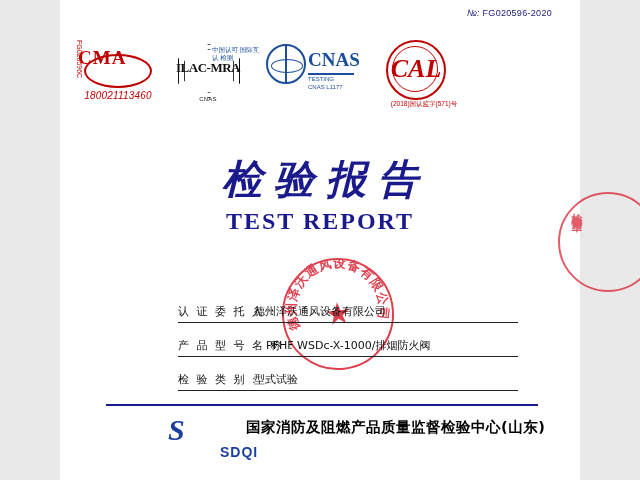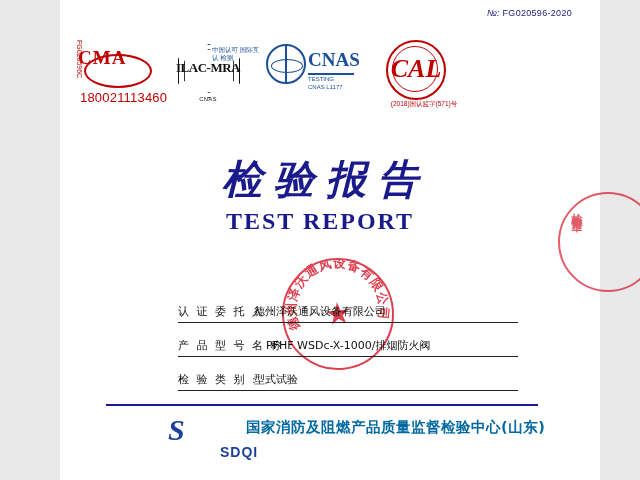--- a/index.html
+++ b/index.html
@@ -5,21 +5,20 @@
   html,body{margin:0;padding:0;}
   body{
     width:640px;height:480px;
     background:#e9e9e9;
     font-family:"Liberation Sans", sans-serif;
     overflow:hidden;
   }
   .page{
     position:absolute;left:60px;top:0;width:520px;height:480px;
     background:#ffffff;
-    padding-left:20px;
   }
   .bleed-left{position:absolute;left:0;top:0;width:60px;height:480px;background:#e9e9e9;}
   .bleed-right{position:absolute;left:580px;top:0;width:60px;height:480px;background:#e9e9e9;}
 
   
   .doc-no{
     position:absolute;right:28px;top:8px;
     font-size:9px;color:#1a1a7a;letter-spacing:.3px;
     white-space:nowrap;
   }
@@ -45,21 +44,21 @@
     font-family:"Liberation Serif", serif;letter-spacing:1px;
   }
   .cma .vert{
     position:absolute;left:-2px;top:-2px;
     font-size:7px;color:#c00000;
     writing-mode:vertical-rl;text-orientation:mixed;
     letter-spacing:0px;height:60px;
   }
   .cma .num{
     position:absolute;left:2px;top:48px;width:76px;
-    font-size:13px;color:#c00000;text-align:center;letter-spacing:.2px;
+    font-size:10px;color:#c00000;text-align:center;letter-spacing:.2px;font-style:italic;
   }
 
   
   .ilac{left:92px;top:0px;width:76px;height:66px;}
   .ilac .hex{
     position:absolute;left:8px;top:6px;width:60px;height:52px;
     border:1.4px solid #111;
     clip-path:polygon(50% 0,100% 27%,100% 73%,50% 100%,0 73%,0 27%);
     background:#fff;
   }
@@ -207,21 +206,21 @@
     position:absolute;left:0;top:0;width:64px;height:28px;
     color:#1b3f9c;font-size:30px;line-height:28px;font-style:italic;
     font-family:"Liberation Serif", serif;font-weight:bold;
   }
   .sdqi .abbr{
     position:absolute;left:8px;top:28px;
     font-size:14px;color:#1b3f9c;font-weight:bold;letter-spacing:1px;margin-left:44px;
   }
   .foot-cn{
     position:absolute;left:186px;top:418px;
-    font-size:14.5px;color:#0369a1;font-weight:bold;letter-spacing:.5px;
+    font-size:14.5px;color:#000000;font-weight:bold;letter-spacing:.5px;
     font-family:"DejaVu Sans", sans-serif;white-space:nowrap;
   }
   .foot-en{
     position:absolute;left:186px;top:440px;
     font-size:8.5px;color:#1a1a8c;letter-spacing:.1px;
     font-family:"Liberation Serif", serif;white-space:nowrap;
   }
 </style>
 </head>
 <body>

